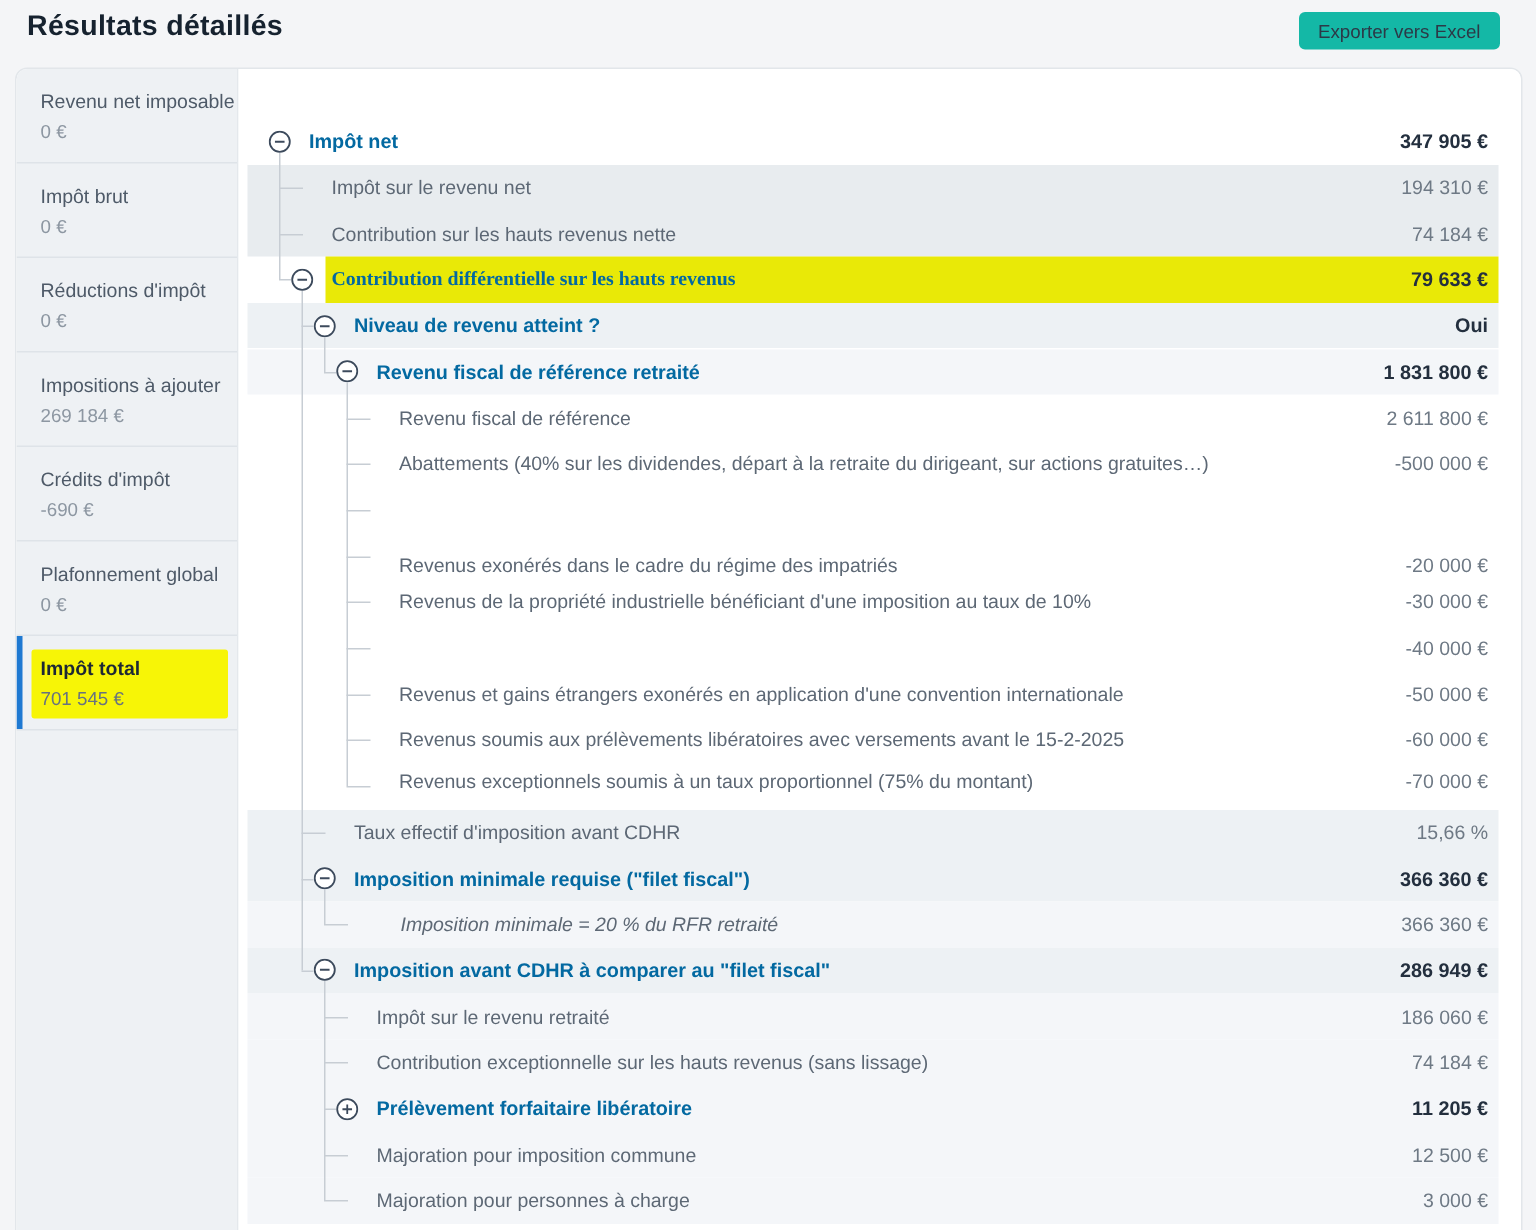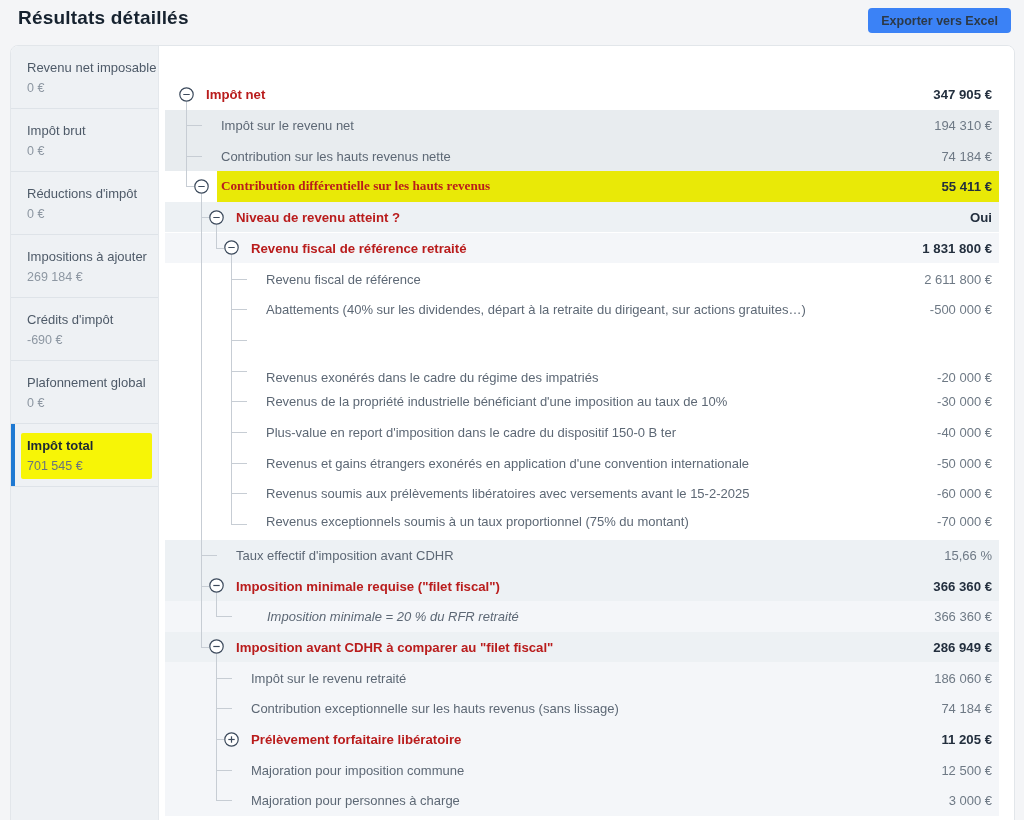--- a/index.html
+++ b/index.html
@@ -9,23 +9,23 @@
     overflow: hidden;
     background: #f4f5f7;
     font-family: "Liberation Sans", "DejaVu Sans", sans-serif;
   }
   .header { position: absolute; left: 0; top: 0; width: 1024px; height: 45px; }
   .page-title {
     position: absolute; left: 18px; top: 7px; margin: 0;
     font-size: 19px; font-weight: 700; color: #16222f; letter-spacing: .2px;
   }
   .export-btn {
-    position: absolute; right: 13px; top: 8px; height: 25px; padding: 0 13px;
-    background: #3b82f6; border: none; border-radius: 4px;
-    font-size: 12.5px; font-weight: 700; color: #2c3947;
+    position: absolute; right: 24px; top: 8px; height: 25px; padding: 0 13px;
+    background: #14b8a6; border: none; border-radius: 4px;
+    font-size: 12.5px; font-weight: 400; color: #2c3947;
     font-family: inherit; cursor: pointer;
   }
   .card {
     position: absolute; left: 10px; top: 45px; width: 1005px; height: 790px;
     background: #ffffff; border: 1px solid #e2e6ea; border-radius: 8px;
     display: flex; overflow: hidden;
   }
   
   .sidebar { width: 148px; min-width: 148px; background: #eef1f4; border-right: 1px solid #e4e8ec; }
   .side-item {
@@ -40,21 +40,21 @@
   .active-bar { position: absolute; left: 0; top: 0; bottom: 0; width: 4px; }
   
   .tree { position: relative; flex: 1; background: #ffffff; }
   .tree-row { position: absolute; left: 0; width: 100%; }
   .band { position: absolute; left: 6px; width: 834px; top: 0; bottom: 0; }
   .hl { position: absolute; left: 58px; width: 782px; top: 0; bottom: 0; }
   .t-label {
     position: absolute; top: 50%; transform: translateY(-50%);
     font-size: 13px; color: #5d6875; white-space: nowrap; z-index: 3;
   }
-  .t-label.b { color: #b91c1c; font-weight: 700; font-size: 13.2px; }
+  .t-label.b { color: #0369a1; font-weight: 700; font-size: 13.2px; }
   .t-value {
     position: absolute; right: 22px; top: 50%; transform: translateY(-50%);
     font-size: 13px; color: #6e7985; white-space: nowrap; z-index: 3;
   }
   .t-value.b { color: #232f3e; font-weight: 700; font-size: 13.2px; }
   .connectors { position: absolute; inset: 0; z-index: 2; pointer-events: none; }
   .cline { position: absolute; background: #c7cdd4; }
   .node-icon { position: absolute; width: 15px; height: 15px; z-index: 4; cursor: pointer; }
   .node-icon svg { display: block; }
 </style>
@@ -123,21 +123,21 @@
         <span class="t-value">194 310 €</span>
       </div>
       <div class="tree-row" style="top: 94.4px; height: 30.7px;">
         <div class="band" style="background: rgb(232, 236, 239);"></div>
         <span class="t-label" style="left: 62px;">Contribution sur les hauts revenus nette</span>
         <span class="t-value">74 184 €</span>
       </div>
       <div class="tree-row" style="top: 125.1px; height: 30.7px;">
         <div class="hl" style="background: rgb(233, 233, 7);"></div>
         <span class="t-label b" style="left: 62px; font-family: Liberation Serif, serif;">Contribution différentielle sur les hauts revenus</span>
-        <span class="t-value b">55 411 €</span>
+        <span class="t-value b">79 633 €</span>
       </div>
       <div class="tree-row" style="top: 155.8px; height: 30.7px;">
         <div class="band" style="background: rgb(237, 241, 244);"></div>
         <span class="t-label b" style="left: 77px;">Niveau de revenu atteint ?</span>
         <span class="t-value b">Oui</span>
       </div>
       <div class="tree-row" style="top: 186.5px; height: 30.7px;">
         <div class="band" style="background: rgb(244, 246, 249);"></div>
         <span class="t-label b" style="left: 92px;">Revenu fiscal de référence retraité</span>
         <span class="t-value b">1 831 800 €</span>
@@ -152,21 +152,20 @@
       </div>
       <div class="tree-row" style="top: 316px; height: 30.7px;">
         <span class="t-label" style="left: 107px;">Revenus exonérés dans le cadre du régime des impatriés</span>
         <span class="t-value">-20 000 €</span>
       </div>
       <div class="tree-row" style="top: 340px; height: 30.7px;">
         <span class="t-label" style="left: 107px;">Revenus de la propriété industrielle bénéficiant d'une imposition au taux de 10%</span>
         <span class="t-value">-30 000 €</span>
       </div>
       <div class="tree-row" style="top: 370.7px; height: 30.7px;">
-        <span class="t-label" style="left: 107px;">Plus-value en report d'imposition dans le cadre du dispositif 150-0 B ter</span>
         <span class="t-value">-40 000 €</span>
       </div>
       <div class="tree-row" style="top: 401.4px; height: 30.7px;">
         <span class="t-label" style="left: 107px;">Revenus et gains étrangers exonérés en application d'une convention internationale</span>
         <span class="t-value">-50 000 €</span>
       </div>
       <div class="tree-row" style="top: 432.1px; height: 30.7px;">
         <span class="t-label" style="left: 107px;">Revenus soumis aux prélèvements libératoires avec versements avant le 15-2-2025</span>
         <span class="t-value">-60 000 €</span>
       </div>

